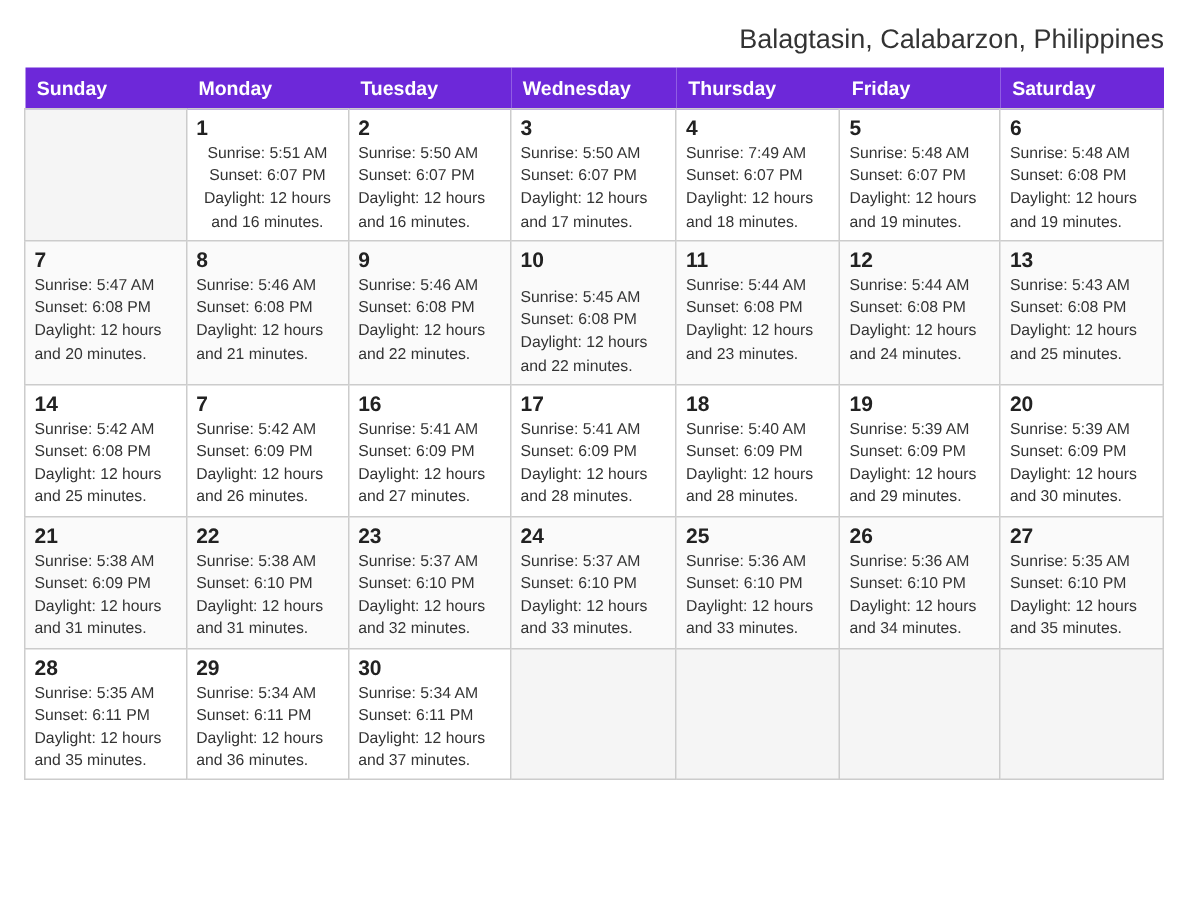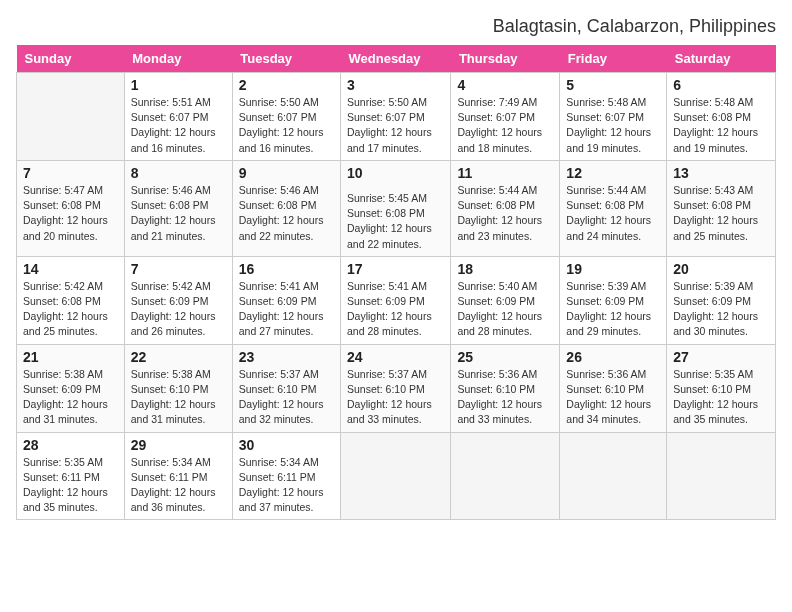--- a/index.html
+++ b/index.html
@@ -47,21 +47,21 @@
     .location {
       font-size: 18px;
       color: #333;
     }
     table {
       width: 100%;
       border-collapse: collapse;
       font-size: 11px;
     }
     thead tr th {
-      background: #ec4899;
+      background: #6d28d9;
       color: #fff;
       text-align: left;
       padding: 6px 8px;
       font-size: 13px;
       font-weight: bold;
     }
     tbody tr td {
       border: 1px solid #ccc;
       vertical-align: top;
       padding: 4px 6px;
@@ -112,21 +112,21 @@
         <th>Thursday</th>
         <th>Friday</th>
         <th>Saturday</th>
       </tr>
   </thead>
   <tbody id="calendar-body">
   <tr>
         <td class="empty"></td>
         <td>
           <span class="day-num">1</span>
-          <div class="day-info" style="white-space: pre-line;">Sunrise: 5:51 AM
+          <div class="day-info" style="white-space: pre-line; text-align: center;">Sunrise: 5:51 AM
 Sunset: 6:07 PM
 Daylight: 12 hours
 and 16 minutes.</div>
         </td>
         <td>
           <span class="day-num">2</span>
           <div class="day-info" style="white-space: pre-line;">Sunrise: 5:50 AM
 Sunset: 6:07 PM
 Daylight: 12 hours
 and 16 minutes.</div>

